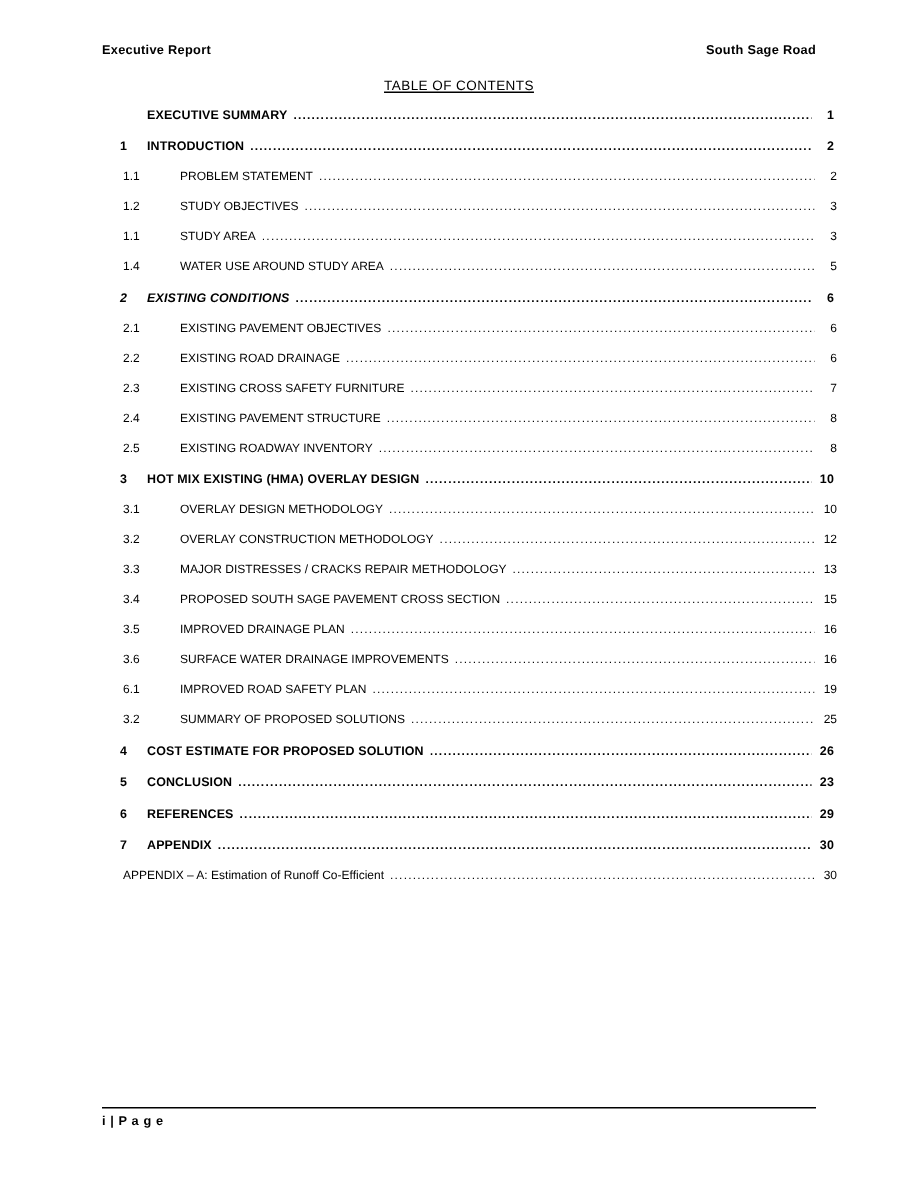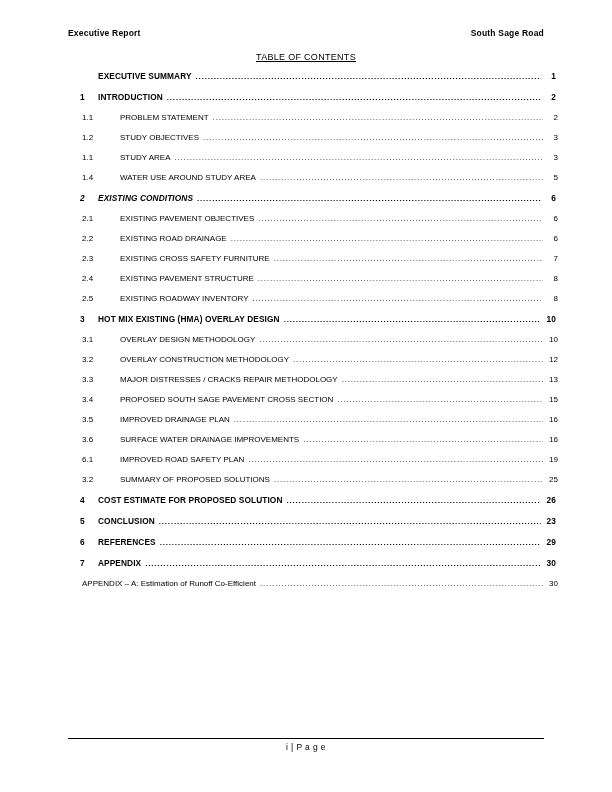--- a/index.html
+++ b/index.html
@@ -119,23 +119,23 @@
     left: 68px;
     right: 68px;
     bottom: 40px;
   }
   .footer-rule {
     border-top: 1px solid #000;
     width: 100%;
     margin-bottom: 3px;
   }
   .footer-text {
-    text-align: center;
+    text-align: left;
     font-size: 8.5px;
-    font-weight: normal;
+    font-weight: bold;
     letter-spacing: 0.4px;
   }
 </style>
 </head>
 <body>
 
 <div class="page">
 
   <div class="header">
     <div class="left">Executive Report</div>

